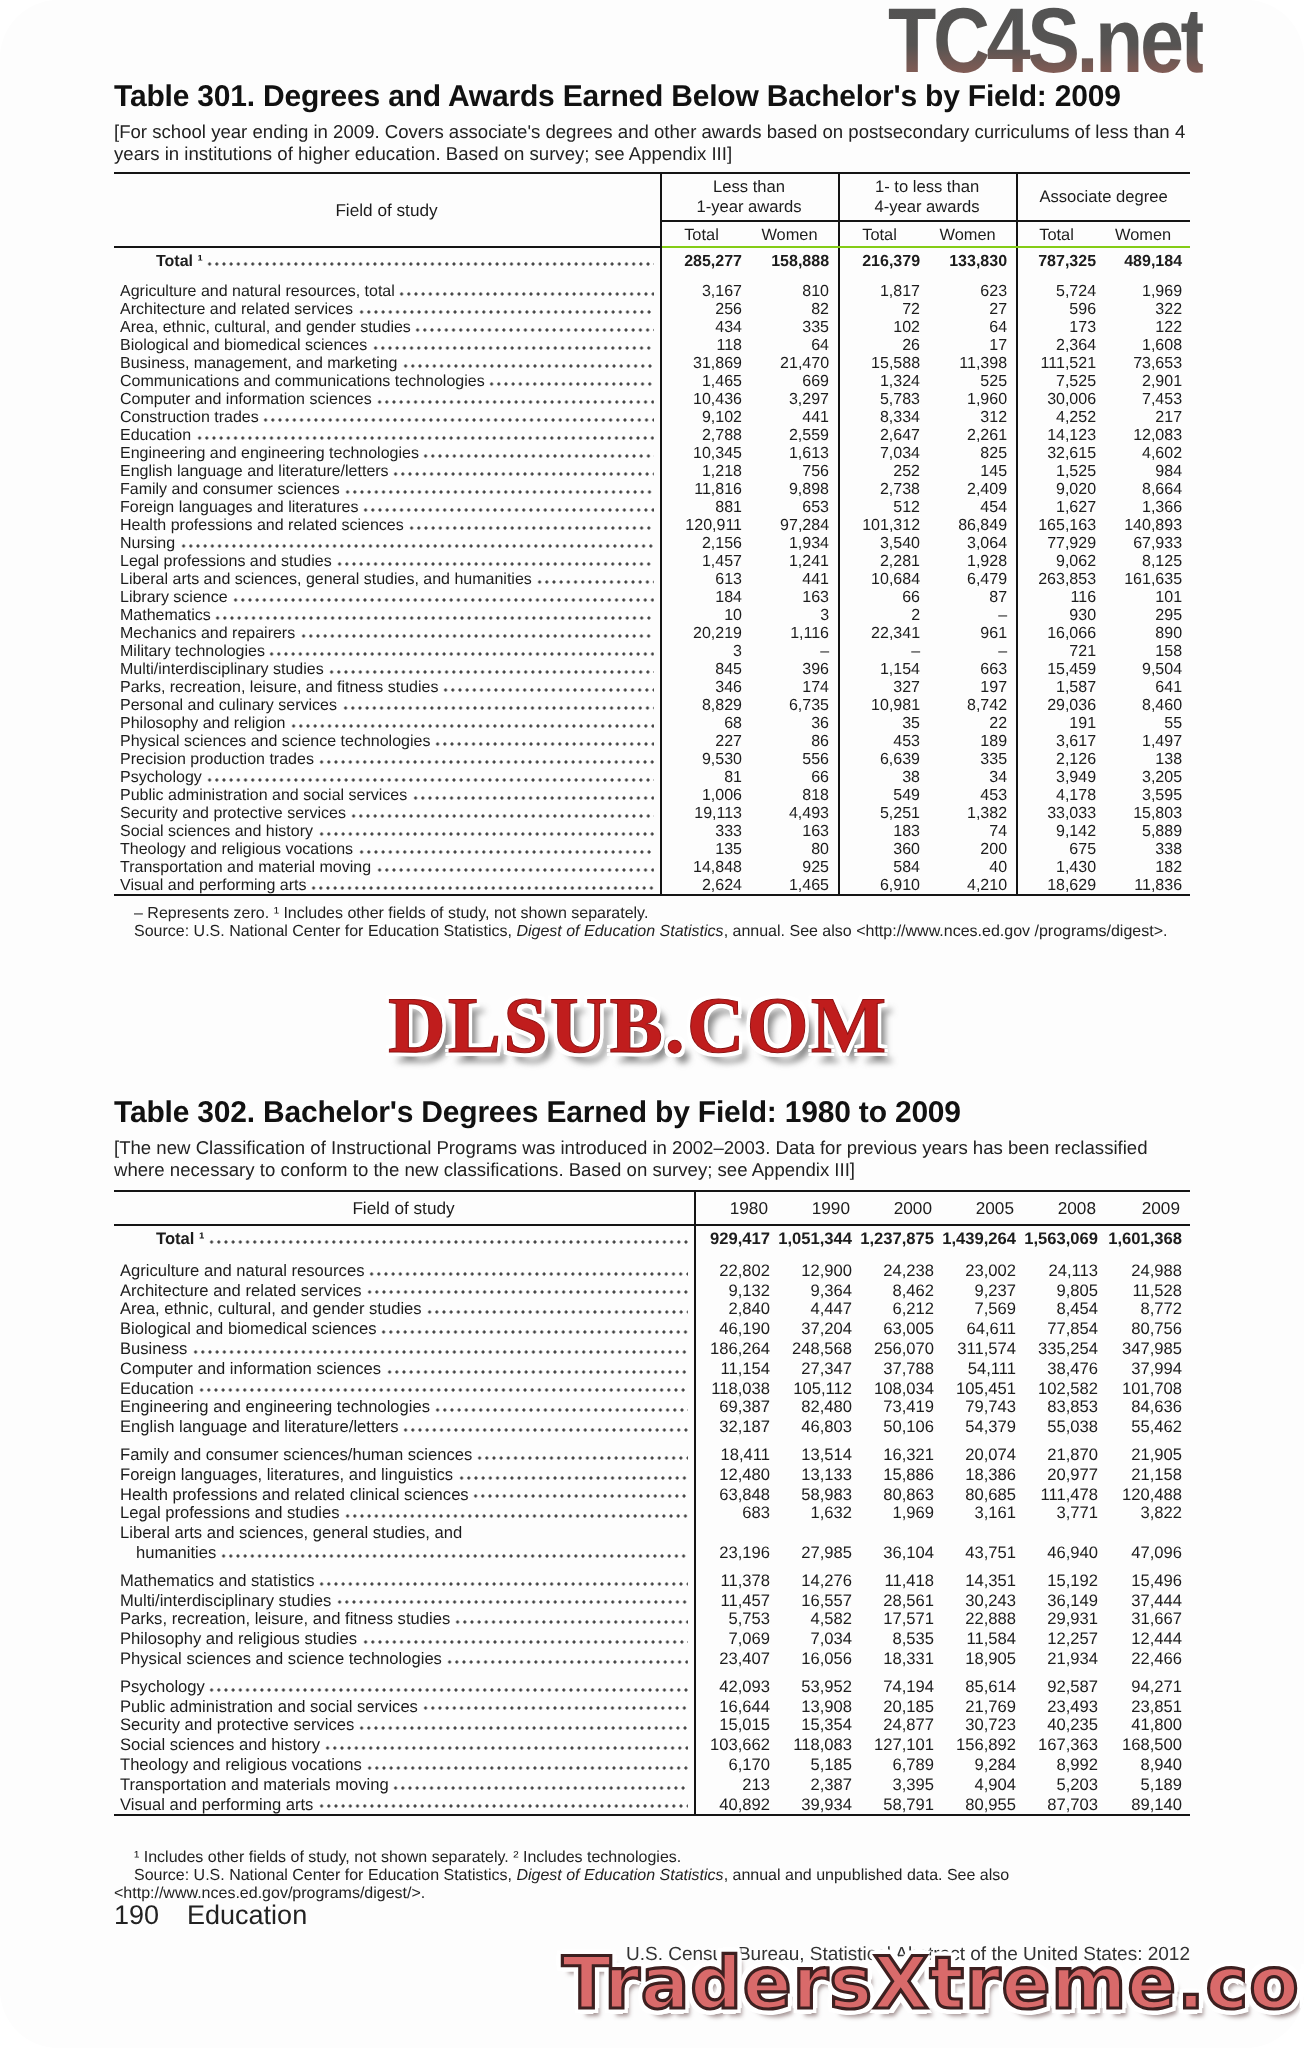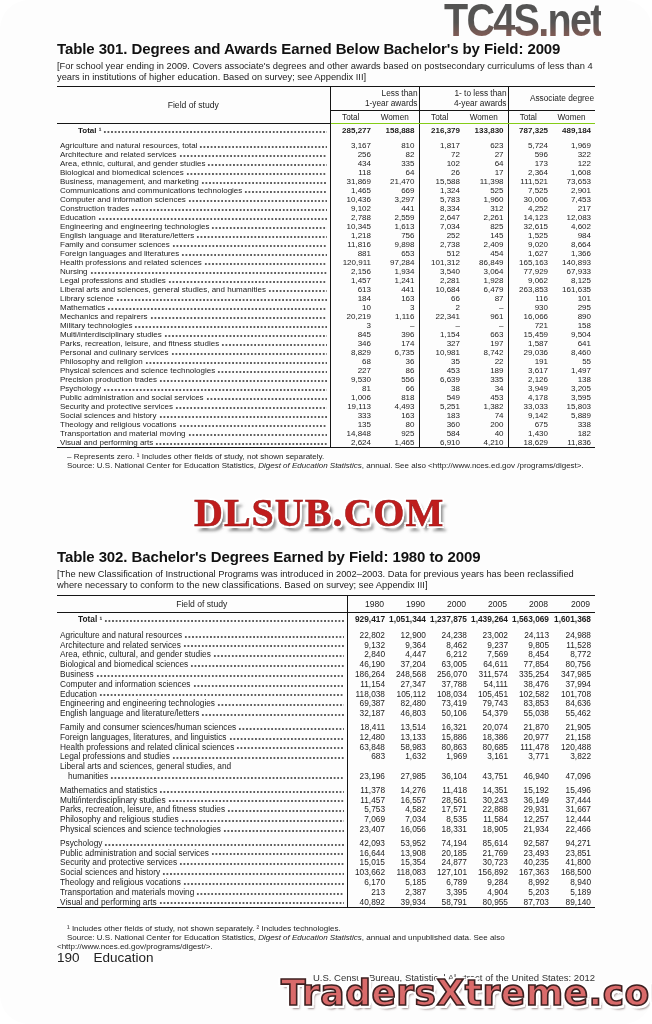--- a/index.html
+++ b/index.html
@@ -20,21 +20,21 @@
 
   
   table.dtable{
     border-collapse:collapse;width:538px;table-layout:fixed;
     border-top:1.5px solid #151515;border-bottom:1.5px solid #151515;
   }
   .dtable th{font-weight:400;color:#1c1c1c;}
   .sep{border-left:1px solid #151515;}
   .fieldh{border-bottom:1px solid #151515;text-align:center;font-size:8.6px;vertical-align:middle;}
   .grp{
-    border-bottom:1px solid #151515;text-align:right;font-size:8.3px;
+    border-bottom:1px solid #151515;text-align:center;font-size:8.3px;
     line-height:9.6px;padding:2px 1px;white-space:pre-line;vertical-align:middle;
   }
   .sub{border-bottom:1px solid #84cc16;text-align:center;font-size:8.2px;padding:1.5px 4px 1.5px 0;}
   .yearh{border-bottom:1px solid #151515;text-align:right;font-size:8.6px;padding:3px 5px 3px 0;}
 
   .t301 tbody td{font-size:8px;line-height:9px;vertical-align:bottom;}
   .t302 tbody td{font-size:8.3px;line-height:9.8px;vertical-align:bottom;}
   td.num{text-align:right;padding:0 4px 0 0;white-space:nowrap;}
   td.lbl{padding:0 0 0 3px;overflow:hidden;}
   .lw{display:flex;align-items:stretch;}

